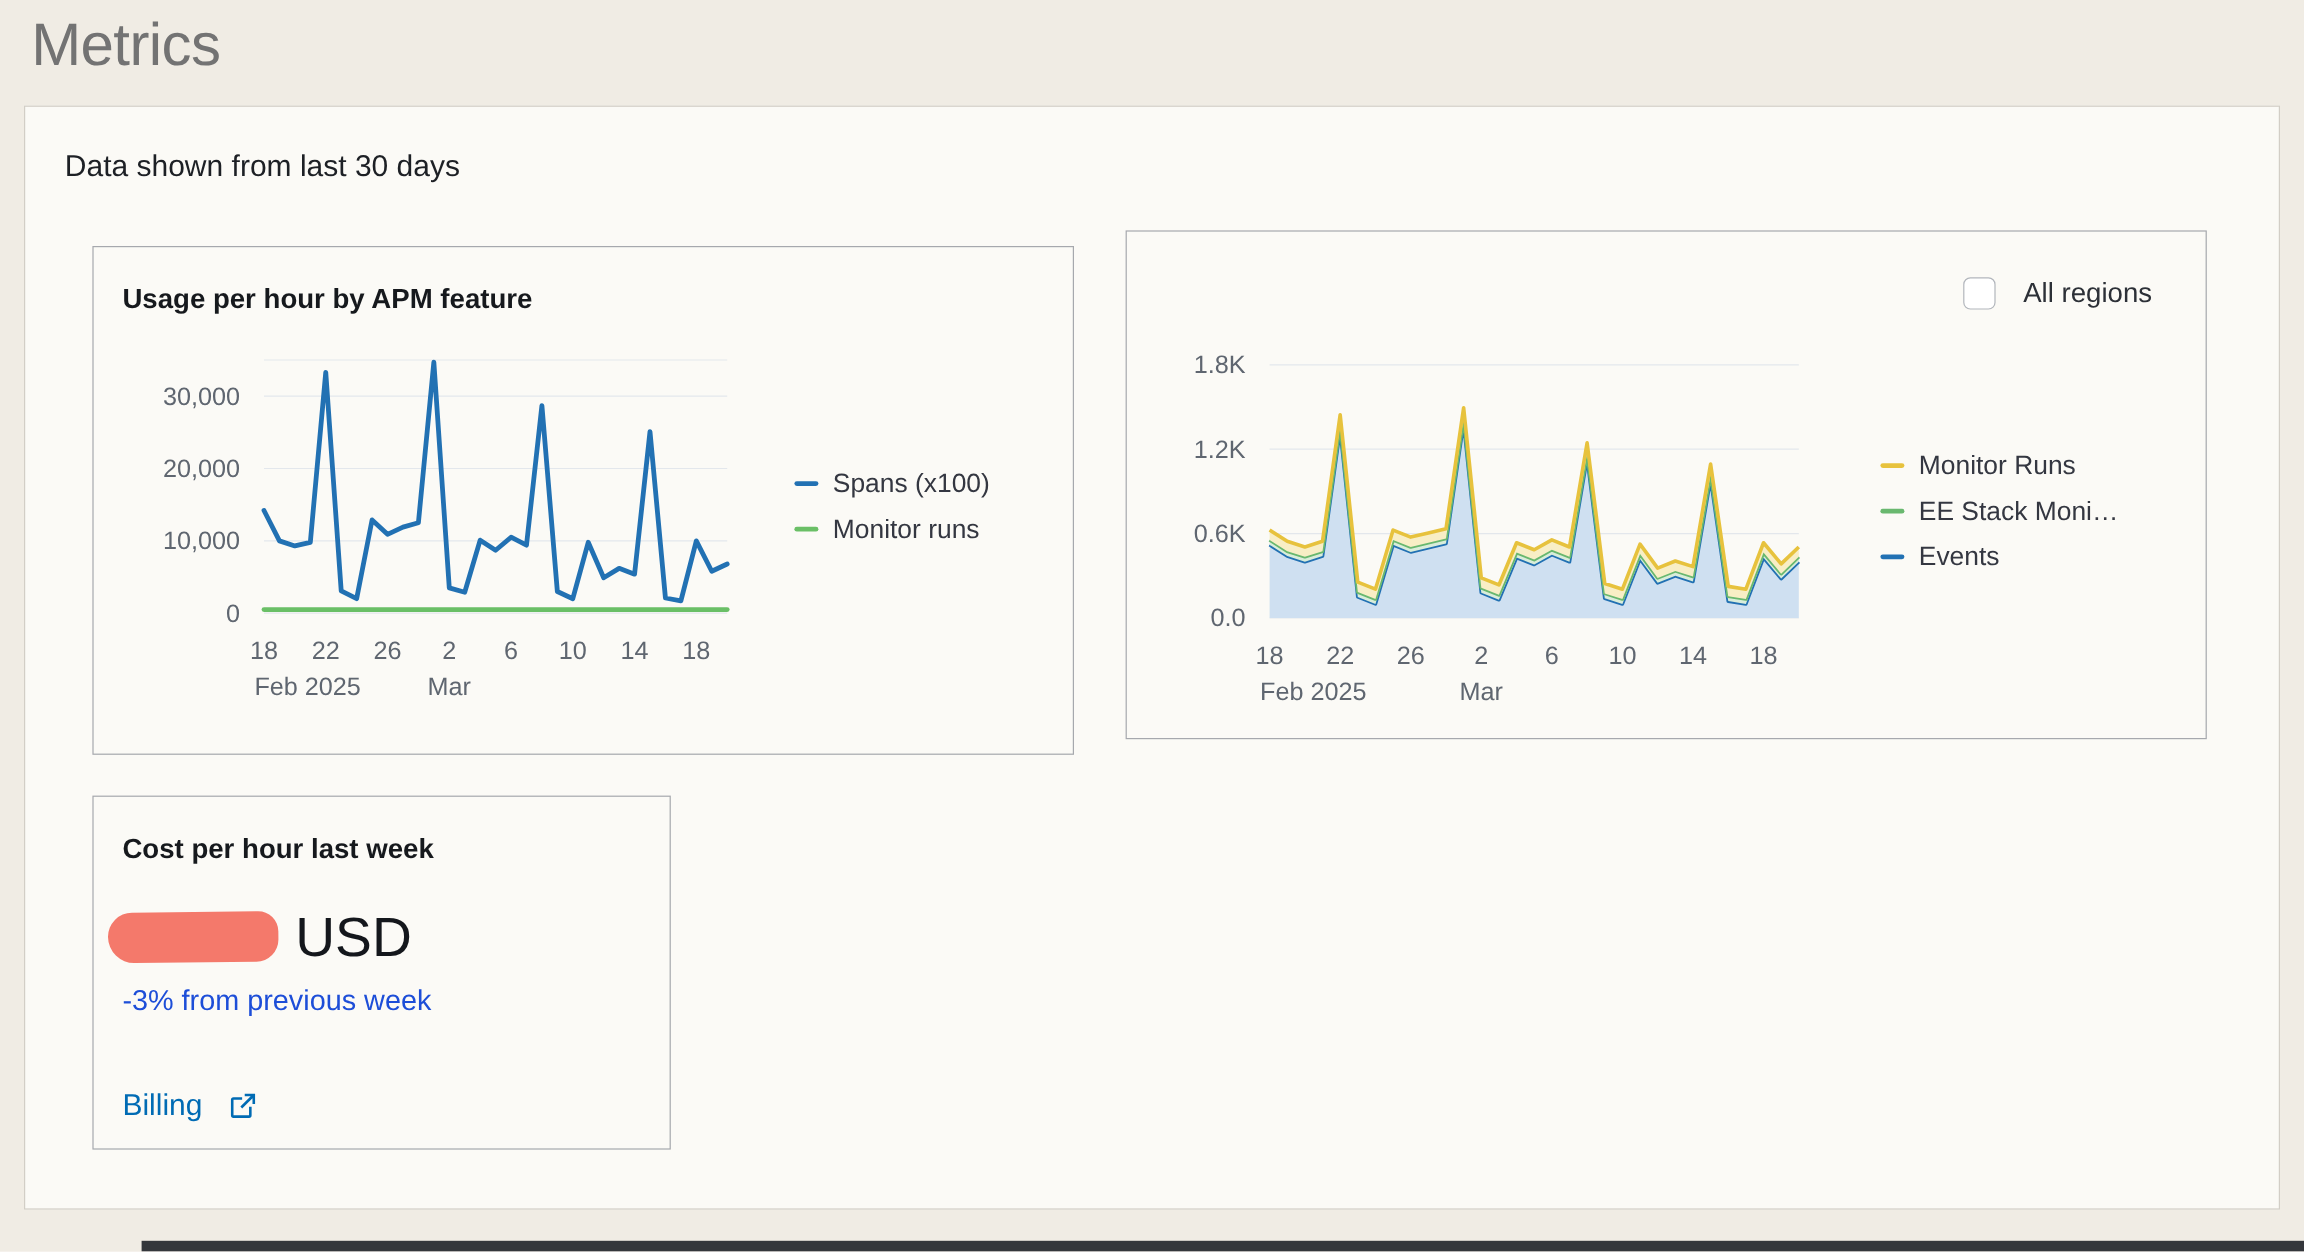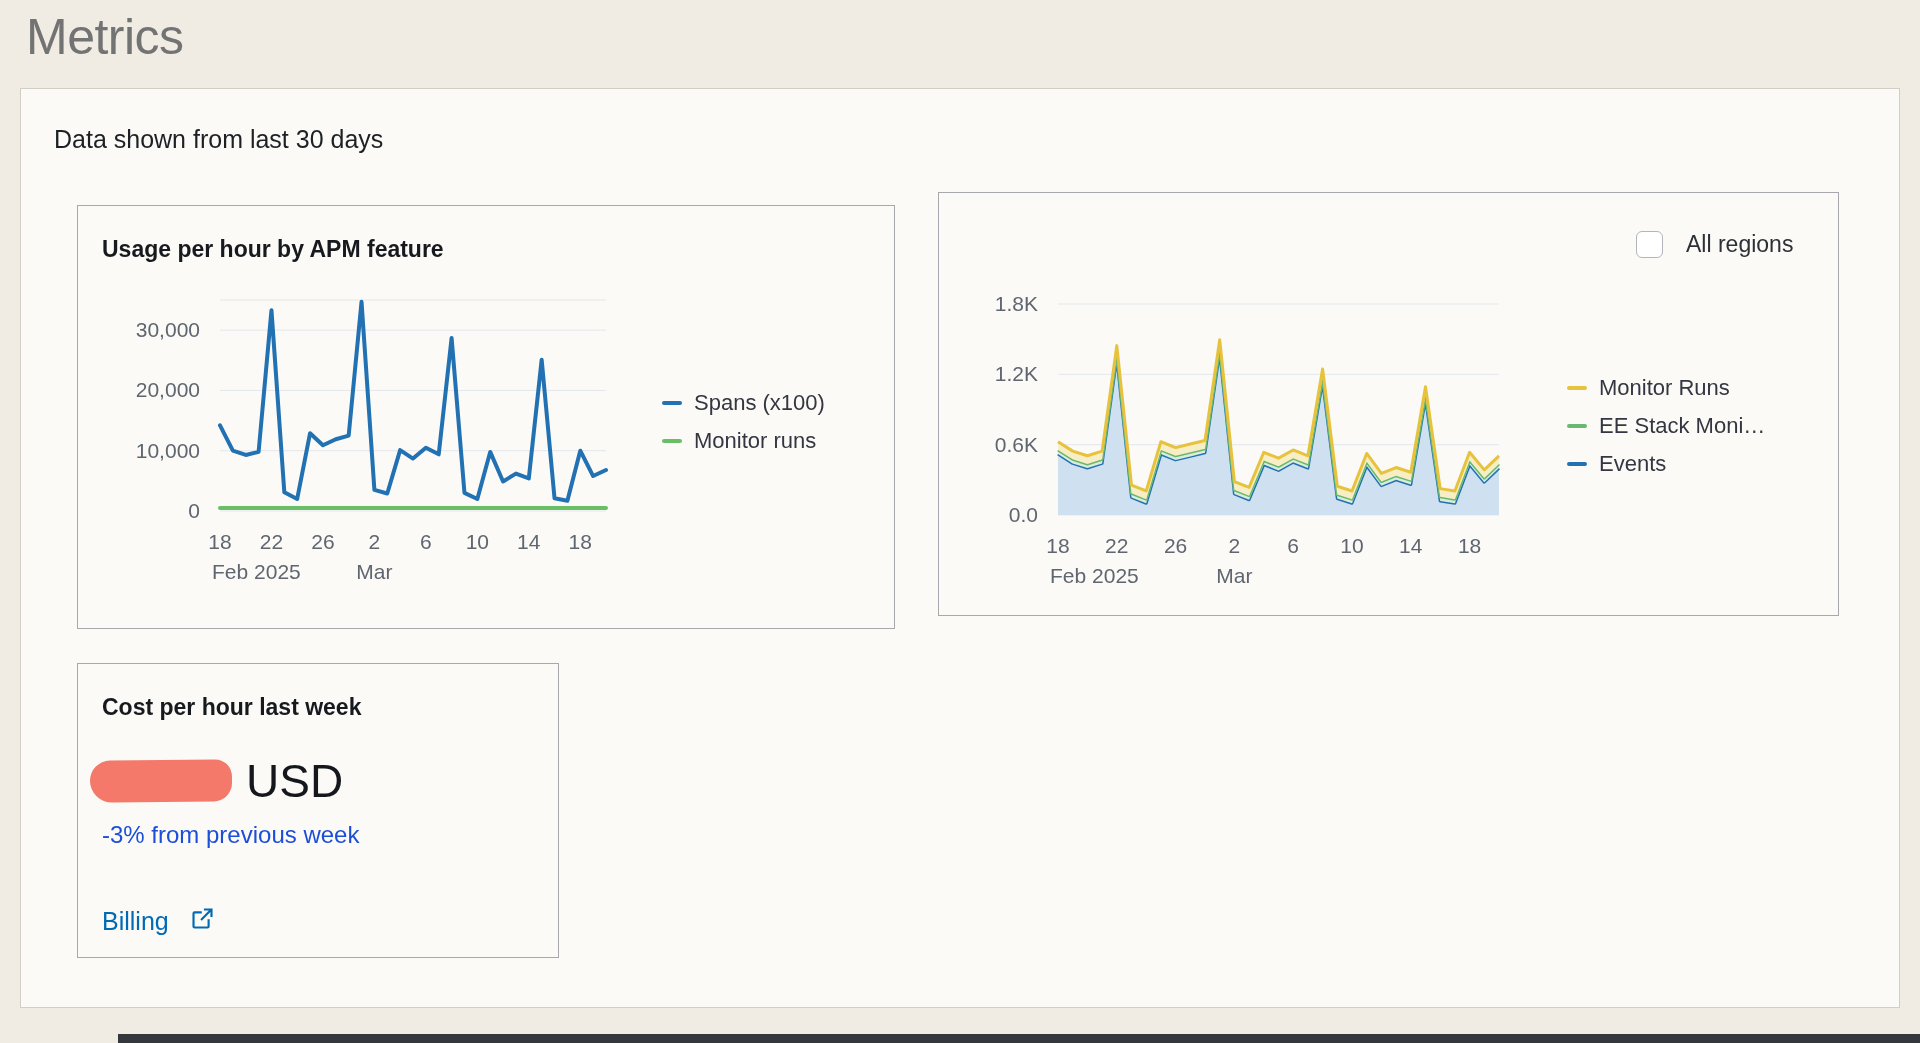--- a/index.html
+++ b/index.html
@@ -54,21 +54,21 @@
     position:absolute; left:12px; top:96px; width:142px; height:42px;
     border-radius:24px 20px 22px 26px; transform:rotate(-0.6deg);
   }
   .usd {
     position:absolute; left:168px; top:94px;
     font-size:46px; line-height:46px; color:#14171c;
   }
   .delta { position:absolute; left:24px; top:157px; font-size:24px; color:#1d4ed8; }
   .billing {
     position:absolute; left:24px; top:243px;
-    display:flex; align-items:flex-start; gap:22px;
+    display:flex; align-items:center; gap:22px;
     font-size:25px; color:#006bb4; text-decoration:none; cursor:pointer;
   }
   .billing svg { display:block; }
   .bottom-bar {
     position:absolute; left:118px; right:0; bottom:0; height:9px; background:#34373c;
   }
 </style>
 </head>
 <body>
 

